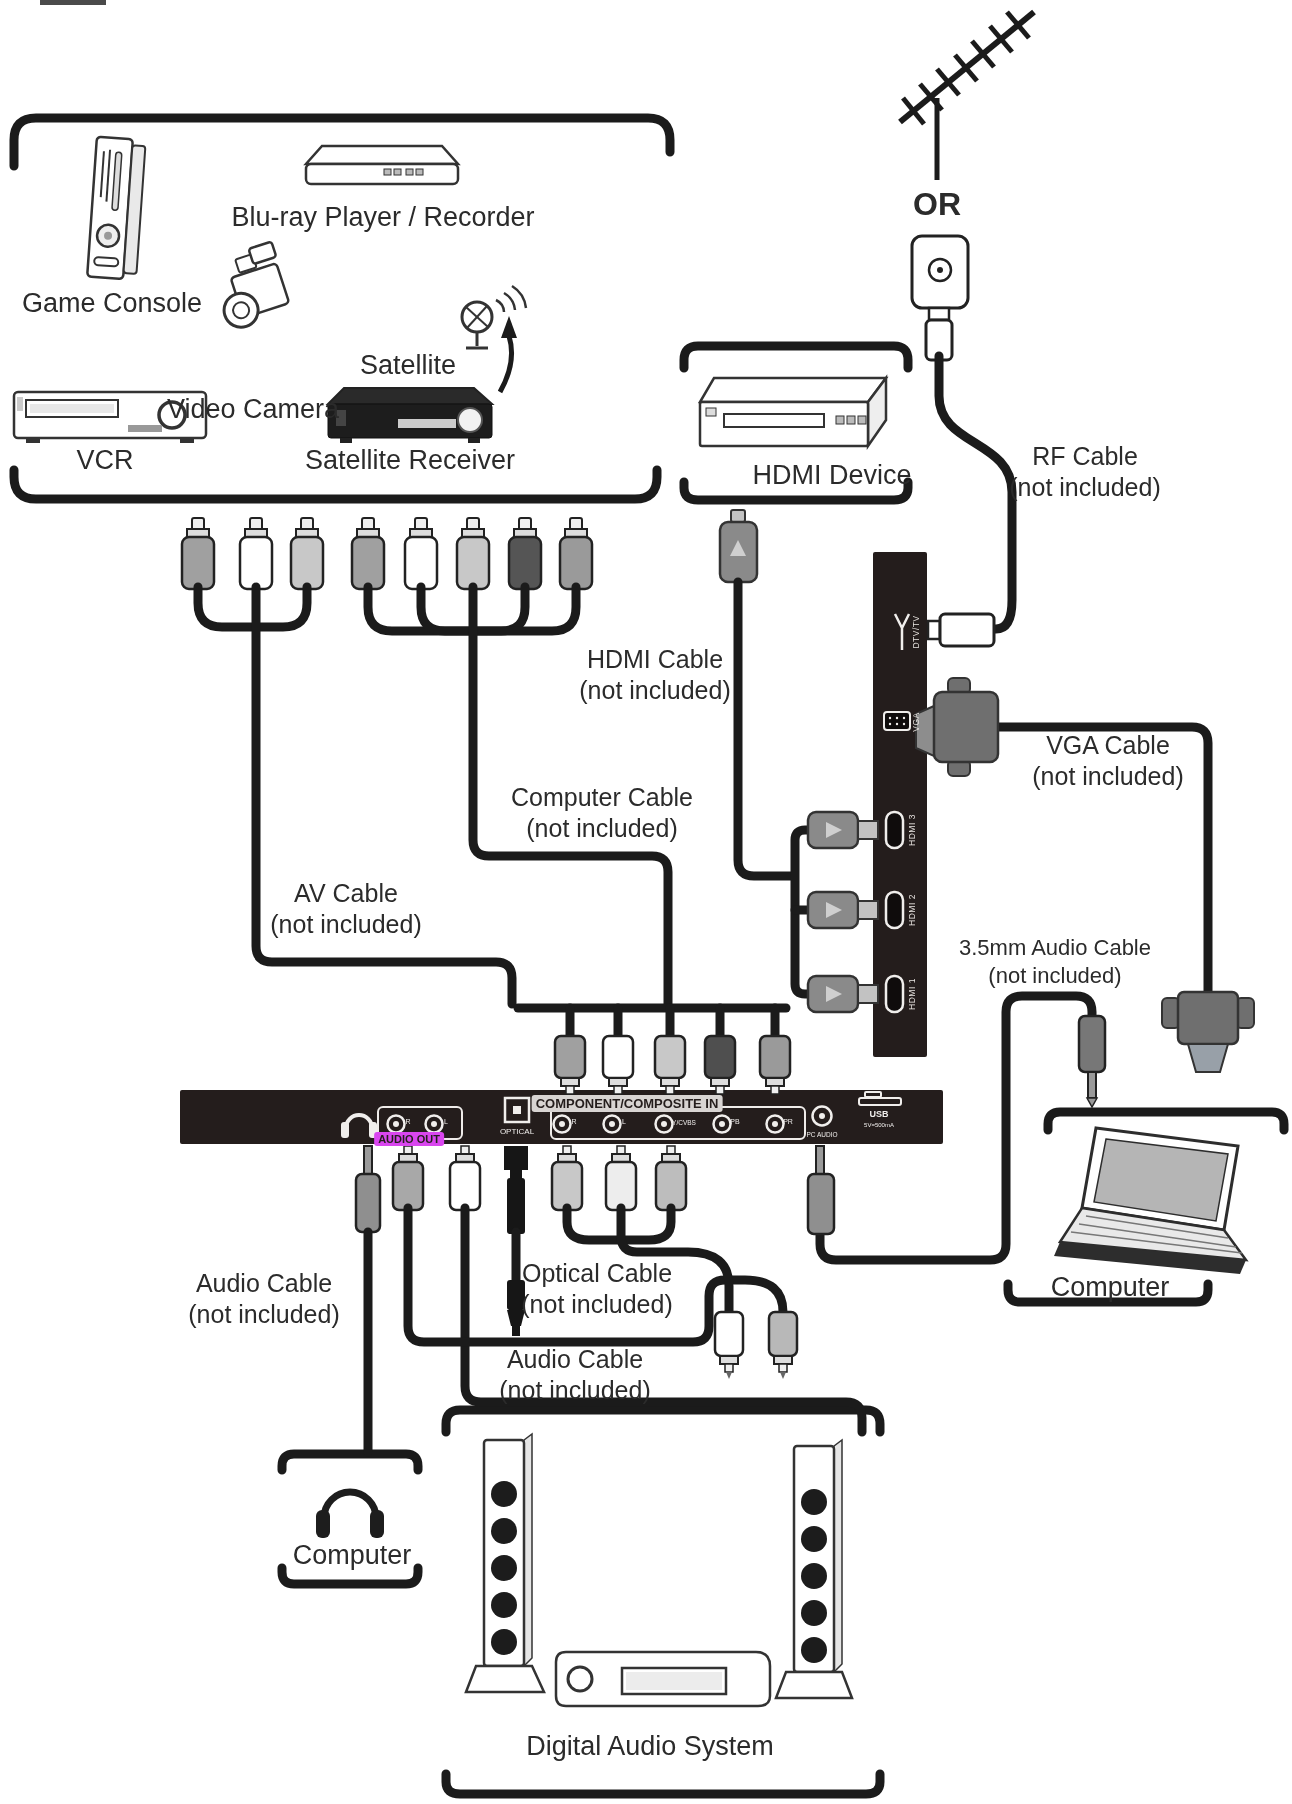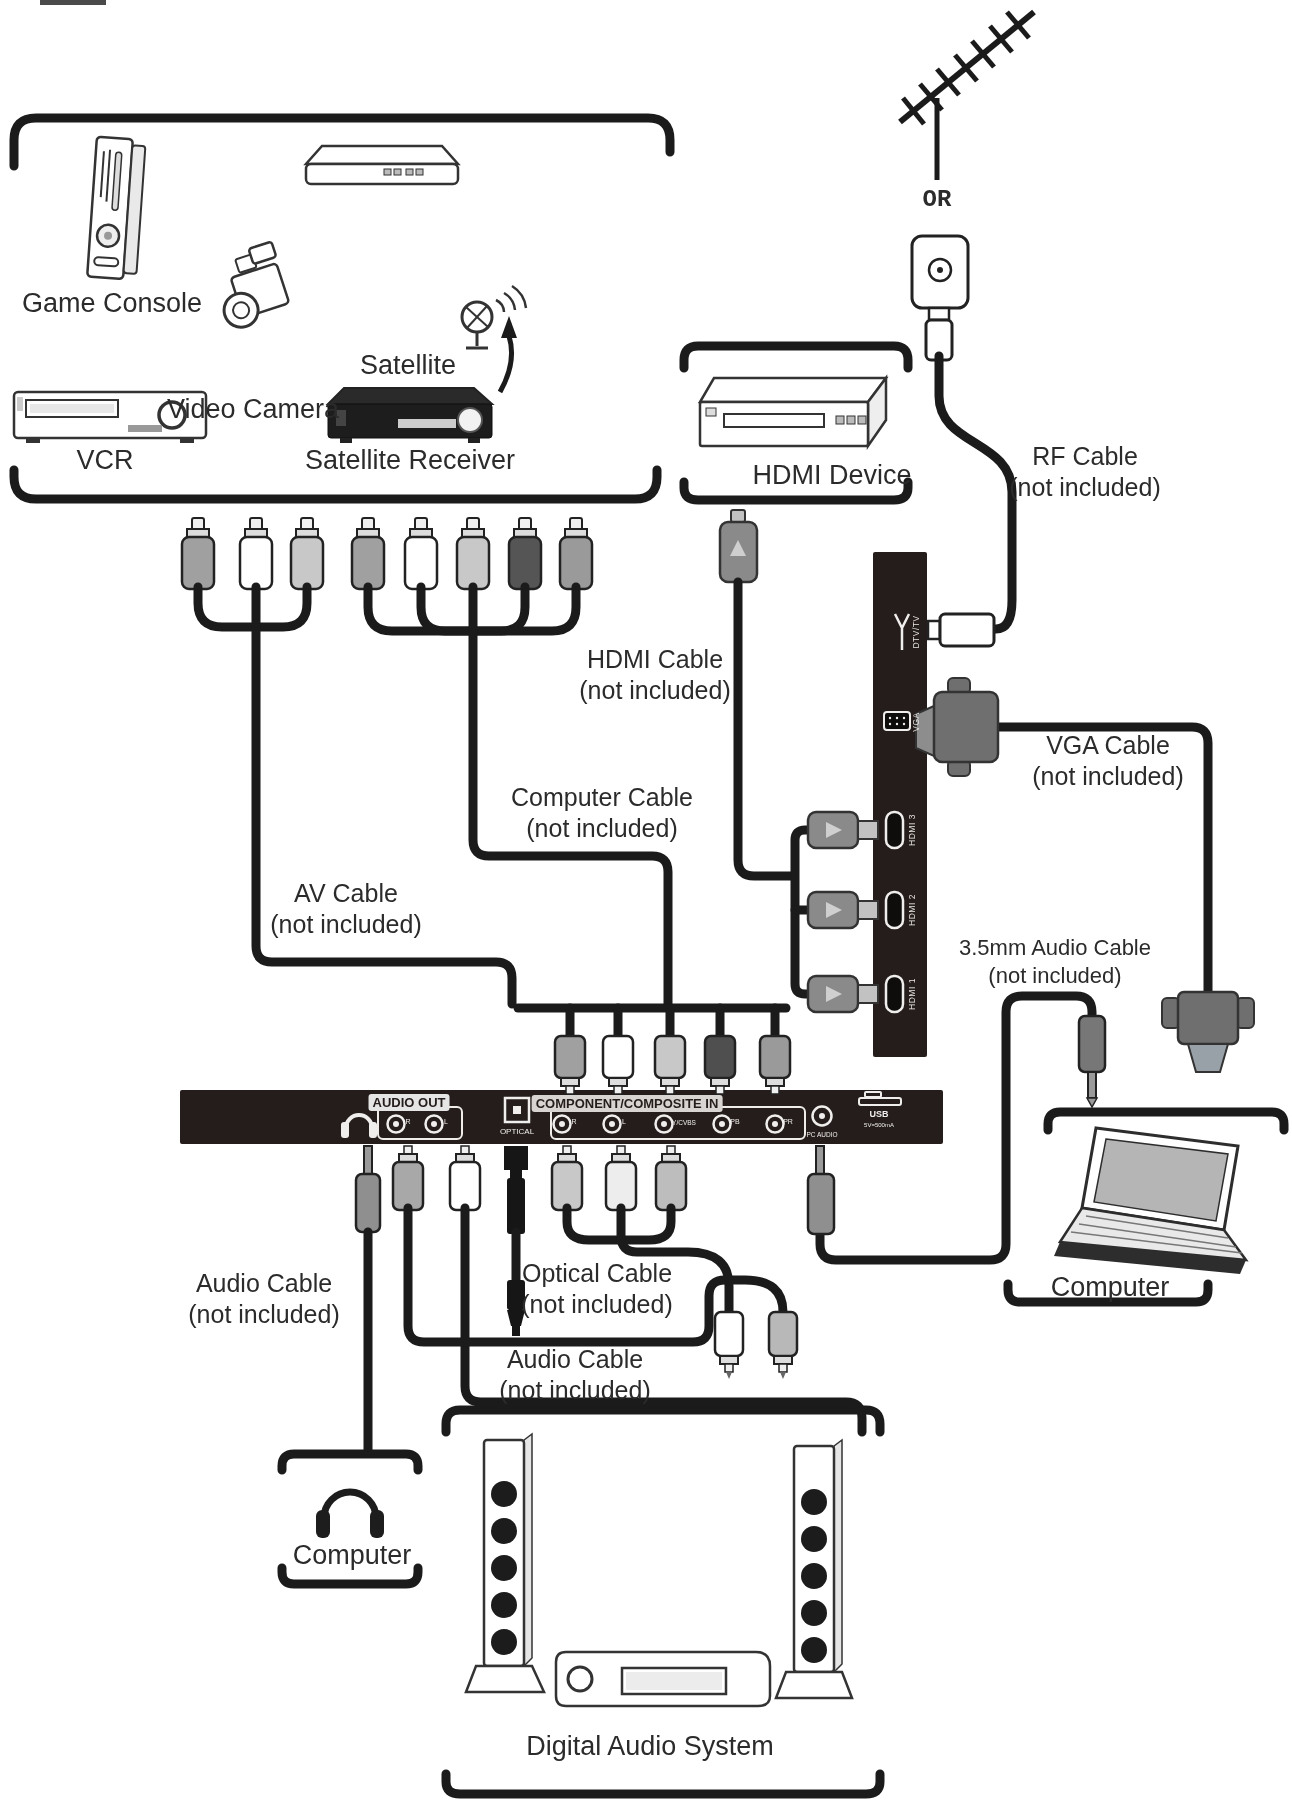--- a/index.html
+++ b/index.html
@@ -14,37 +14,37 @@
   #art{position:absolute;left:0;top:0;z-index:2;}
   .lbl{position:absolute;transform:translateX(-50%);text-align:center;color:#2b2b2b;
        white-space:nowrap;z-index:3;font-size:27px;}
   .lbl2{font-size:25px;line-height:31px;}
   .ln{display:block;}
   .ptext{position:absolute;transform:translateX(-50%);color:#f0eeec;z-index:3;white-space:nowrap;}
   .tab{position:absolute;transform:translateX(-50%);z-index:3;border-radius:3px;padding:1px 4px;
        color:#241d1c;font-weight:bold;white-space:nowrap;}
   .vtext{position:absolute;transform:translate(-50%,-50%) rotate(-90deg);color:#e9e5e1;
          font-size:8.5px;letter-spacing:.5px;z-index:3;white-space:nowrap;}
-  #aout-tab{left:409px;top:1094px;font-size:13px;background:#e5e5e5;}
+  #aout-tab{left:409px;top:1132px;font-size:11px;background:#d946ef;}
   #comp-tab{left:627px;top:1095px;font-size:13px;background:#d8d4d2;}
   #opt-label{left:517px;top:1127px;font-size:8px;}
   .jlabel{font-size:7px;}
   #jl-r1{left:408px;top:1118px;}  #jl-l1{left:446px;top:1118px;}
   #jl-r2{left:574px;top:1118px;}  #jl-l2{left:624px;top:1118px;}
   #jl-y{left:684px;top:1119px;font-size:6.5px;} #jl-pb{left:735px;top:1118px;} #jl-pr{left:788px;top:1118px;}
   #pcaudio-label{left:822px;top:1131px;font-size:6.5px;}
   #usb-label{left:879px;top:1109px;font-size:9px;font-weight:bold;}
   #usb-power{left:879px;top:1122px;font-size:6px;}
   #sl-dtv{left:916px;top:632px;} #sl-vga{left:916px;top:722px;}
   #sl-h3{left:912px;top:830px;} #sl-h2{left:912px;top:910px;} #sl-h1{left:912px;top:994px;}
   #l-game{left:112px;top:288px;}   #l-bluray{left:383px;top:202px;}
   #l-vcam{left:253px;top:354px;margin-top:40px;}   #l-sat{left:408px;top:350px;}
   #l-vcr{left:105px;top:445px;}    #l-satrec{left:410px;top:445px;}
   #l-hdmidev{left:795px;top:460px;margin-left:37px;}
-  #l-or{left:937px;top:186px;font-size:24px;font-weight:bold;font-family:Liberation Mono, monospace;}
+  #l-or{left:937px;top:186px;font-size:32px;font-weight:bold;}
   #l-rf{left:1085px;top:441px;}    #l-vga-c{left:1108px;top:730px;}
   #l-hdmic{left:655px;top:644px;}  #l-compc{left:602px;top:782px;}
   #l-av{left:346px;top:878px;}
   #l-35{left:1055px;top:934px;font-size:22px;line-height:28px;}
   #l-audioL{left:264px;top:1268px;} #l-opt{left:597px;top:1258px;} #l-audioB{left:575px;top:1344px;}
   #l-head{left:352px;top:1540px;}  #l-comp2{left:1110px;top:1272px;} #l-das{left:650px;top:1731px;}
 </style>
 </head>
 <body>
 
@@ -467,20 +467,21 @@
     </g>
 
     <g>
       <path d="M324 1518 a26 26 0 0 1 52 0" fill="none" stroke="#1d1d1d" stroke-width="7"></path>
       <rect x="316" y="1510" width="14" height="28" rx="6" fill="#1d1d1d"></rect>
       <rect x="370" y="1510" width="14" height="28" rx="6" fill="#1d1d1d"></rect>
     </g>
   </svg>
 
   <div class="lbl" id="l-game">Game Console</div>
+  <div class="lbl" id="l-bluray">Blu-ray Player / Recorder</div>
   <div class="lbl" id="l-vcam">Video Camera</div>
   <div class="lbl" id="l-sat">Satellite</div>
   <div class="lbl" id="l-vcr">VCR</div>
   <div class="lbl" id="l-satrec">Satellite Receiver</div>
   <div class="lbl" id="l-hdmidev">HDMI Device</div>
   <div class="lbl" id="l-or">OR</div>
   <div class="lbl lbl2" id="l-rf">
     <span class="ln">RF Cable</span>
     <span class="ln">(not included)</span>
   </div>

